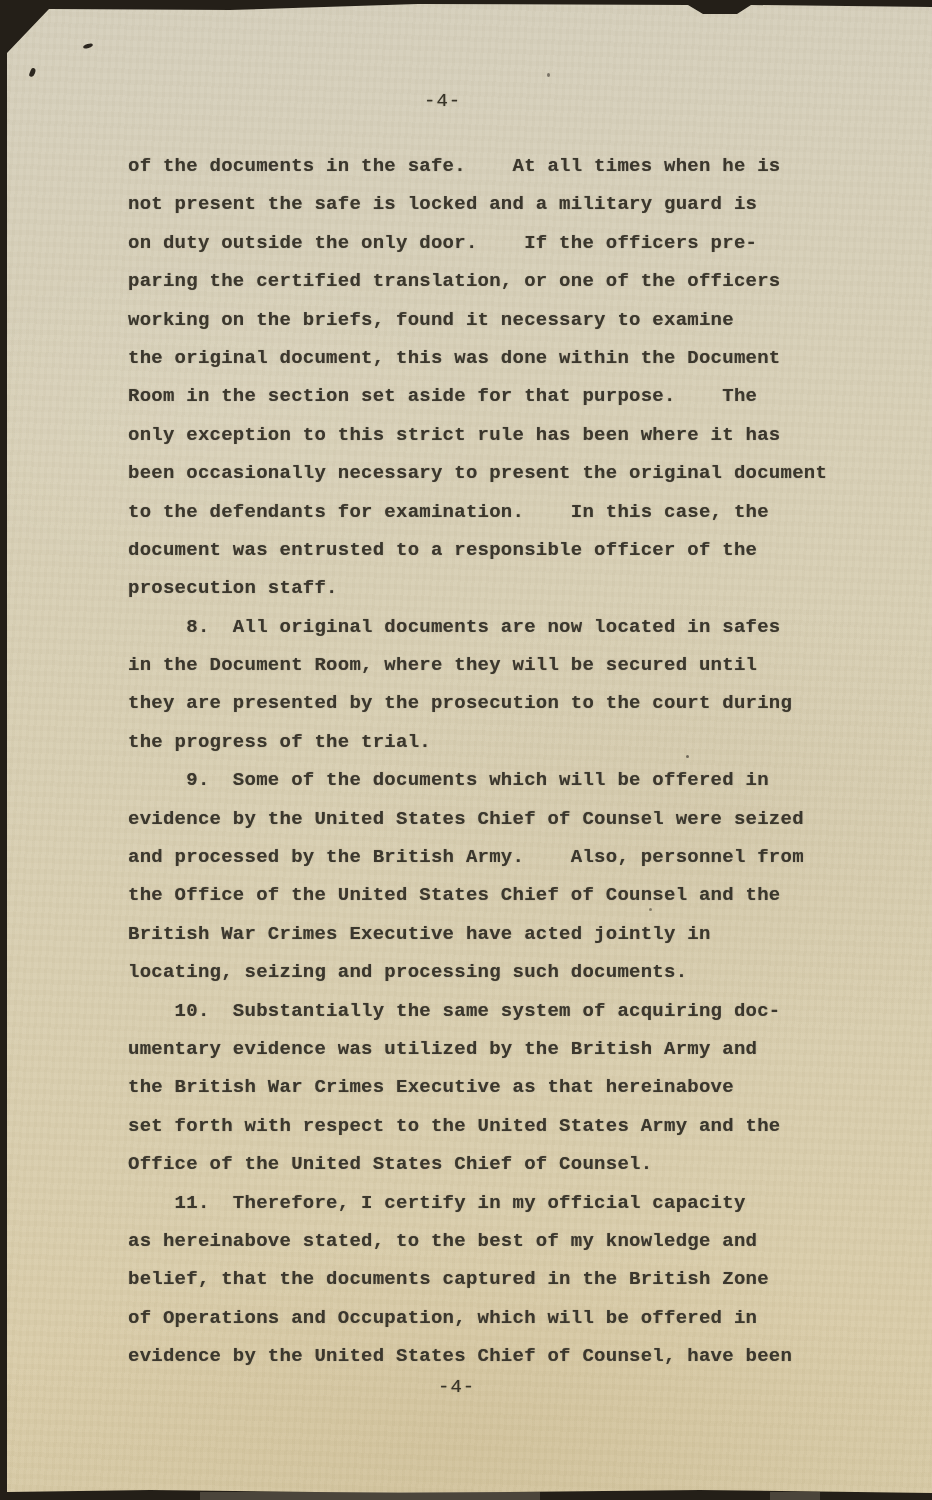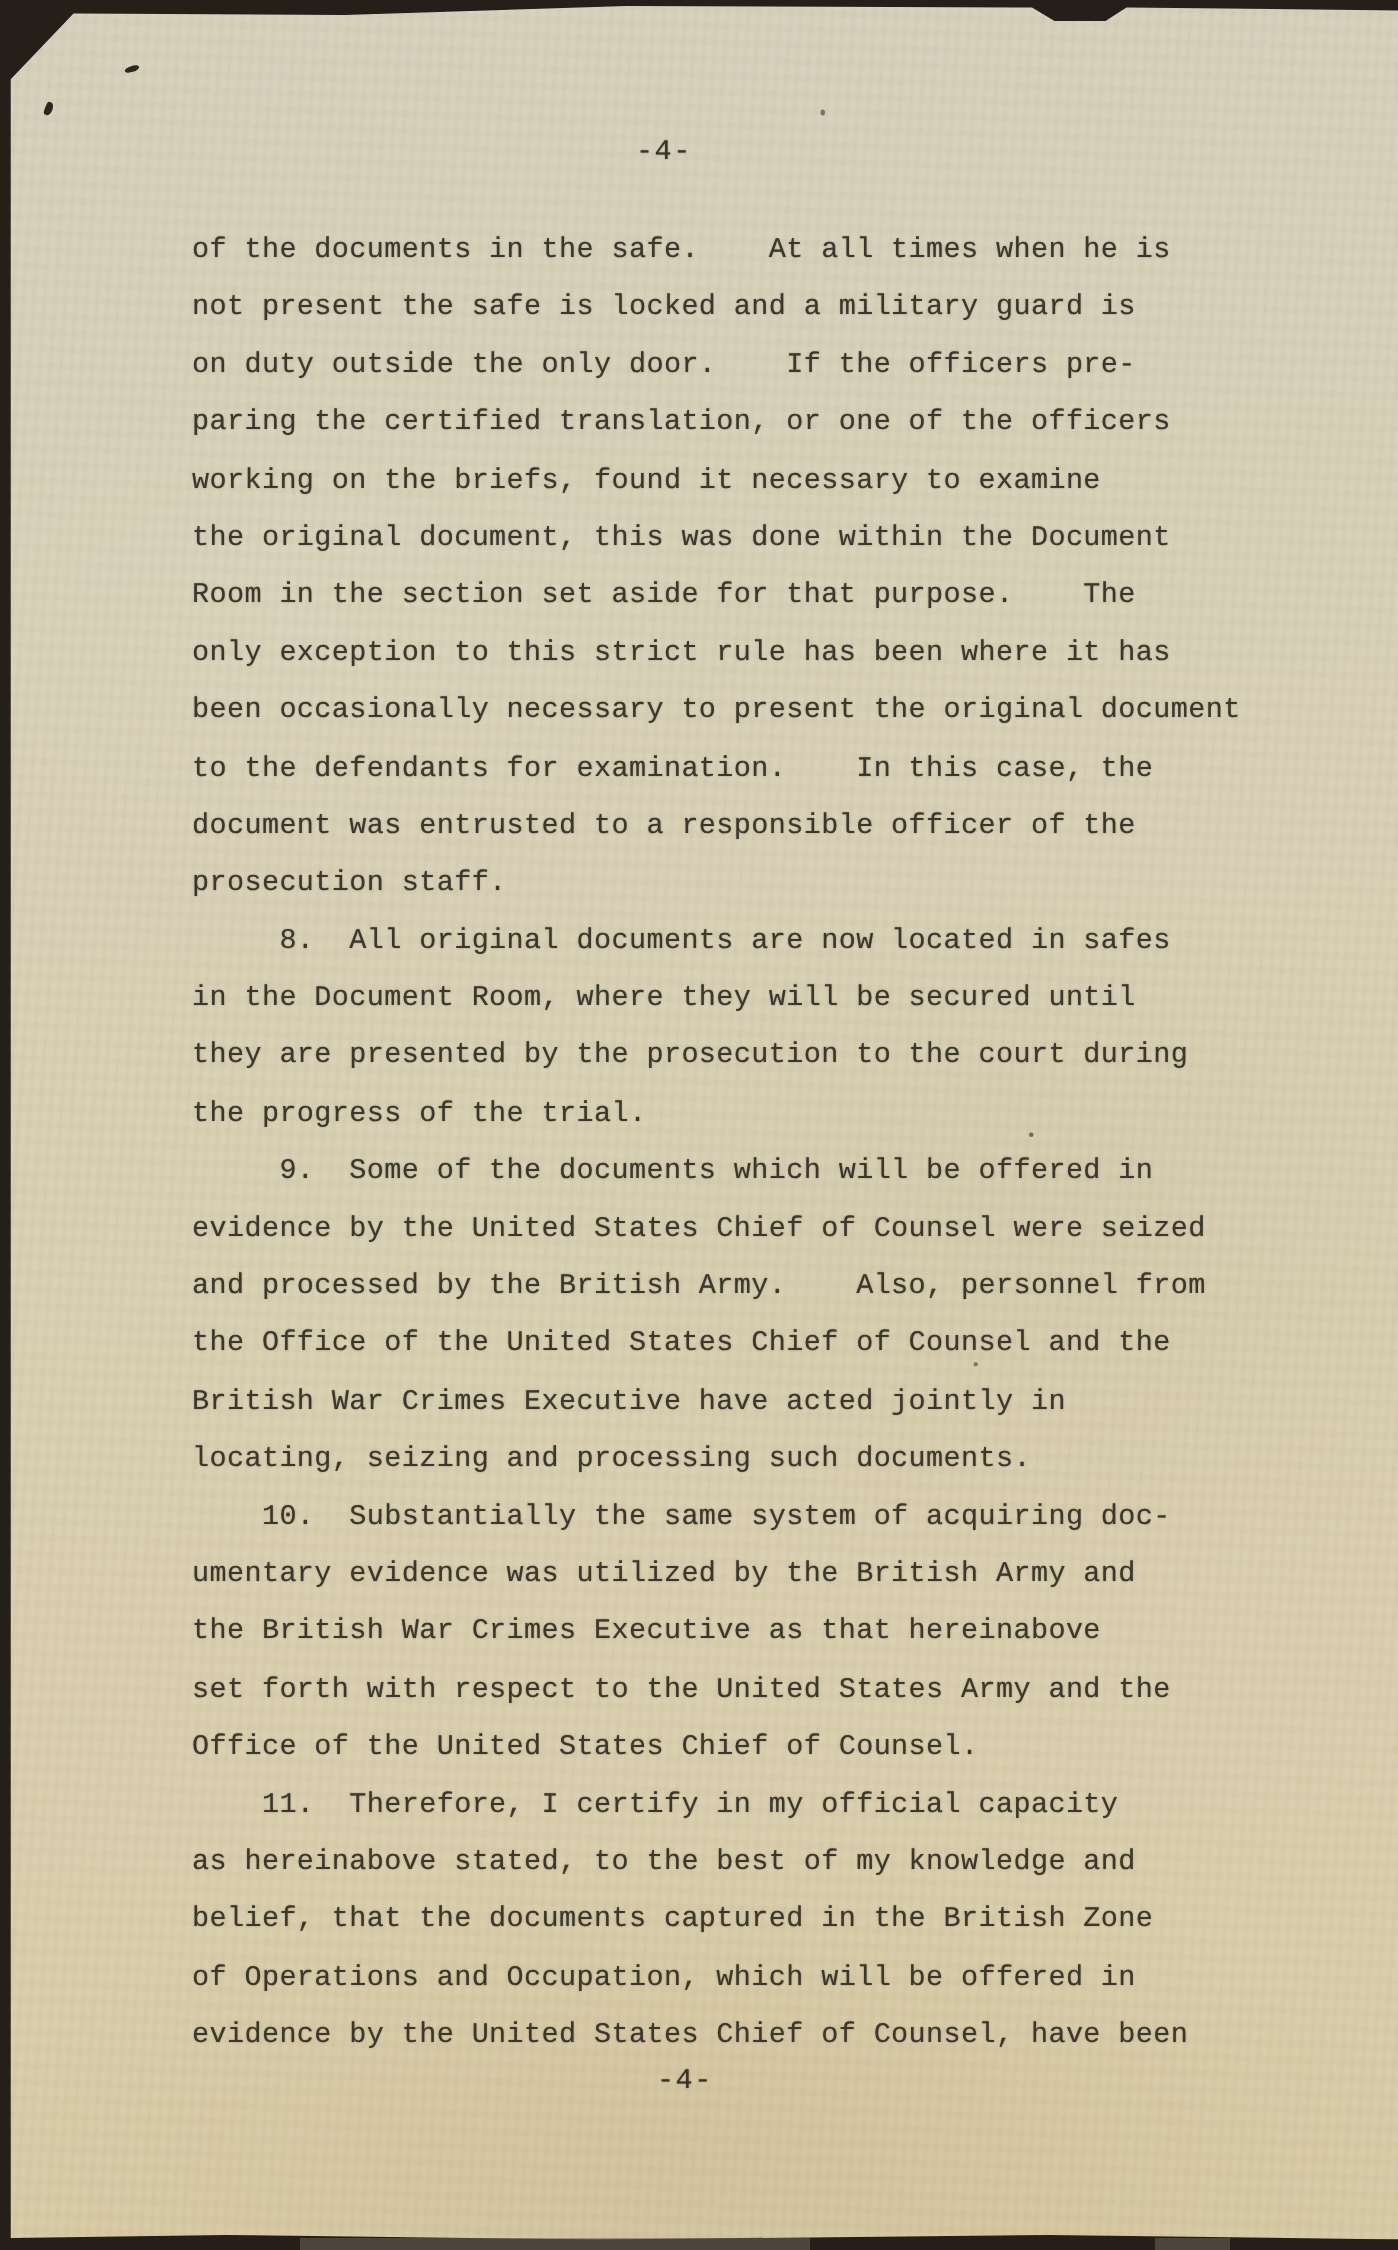--- a/index.html
+++ b/index.html
@@ -53,20 +53,21 @@
     position: absolute;
     left: 128px;
     top: 147px;
     width: 740px;
     font-size: 19px;
     line-height: 38.4px;
     letter-spacing: 0.25px;
     color: #3b372d;
     white-space: pre;
     text-shadow: 0 0 1px rgba(59,55,45,0.55);
+    font-weight: bold;
   }
   .body-text .line { height: 38.4px; }
   
   .speck {
     position: absolute;
     background: #2c2720;
     border-radius: 50%;
   }
   .speck.s1 { left: 83px;  top: 44px;  width: 10px; height: 4px; transform: rotate(-18deg); }
   .speck.s2 { left: 30px;  top: 68px;  width: 5px;  height: 9px; transform: rotate(22deg); border-radius: 40% 60% 60% 40%; }

